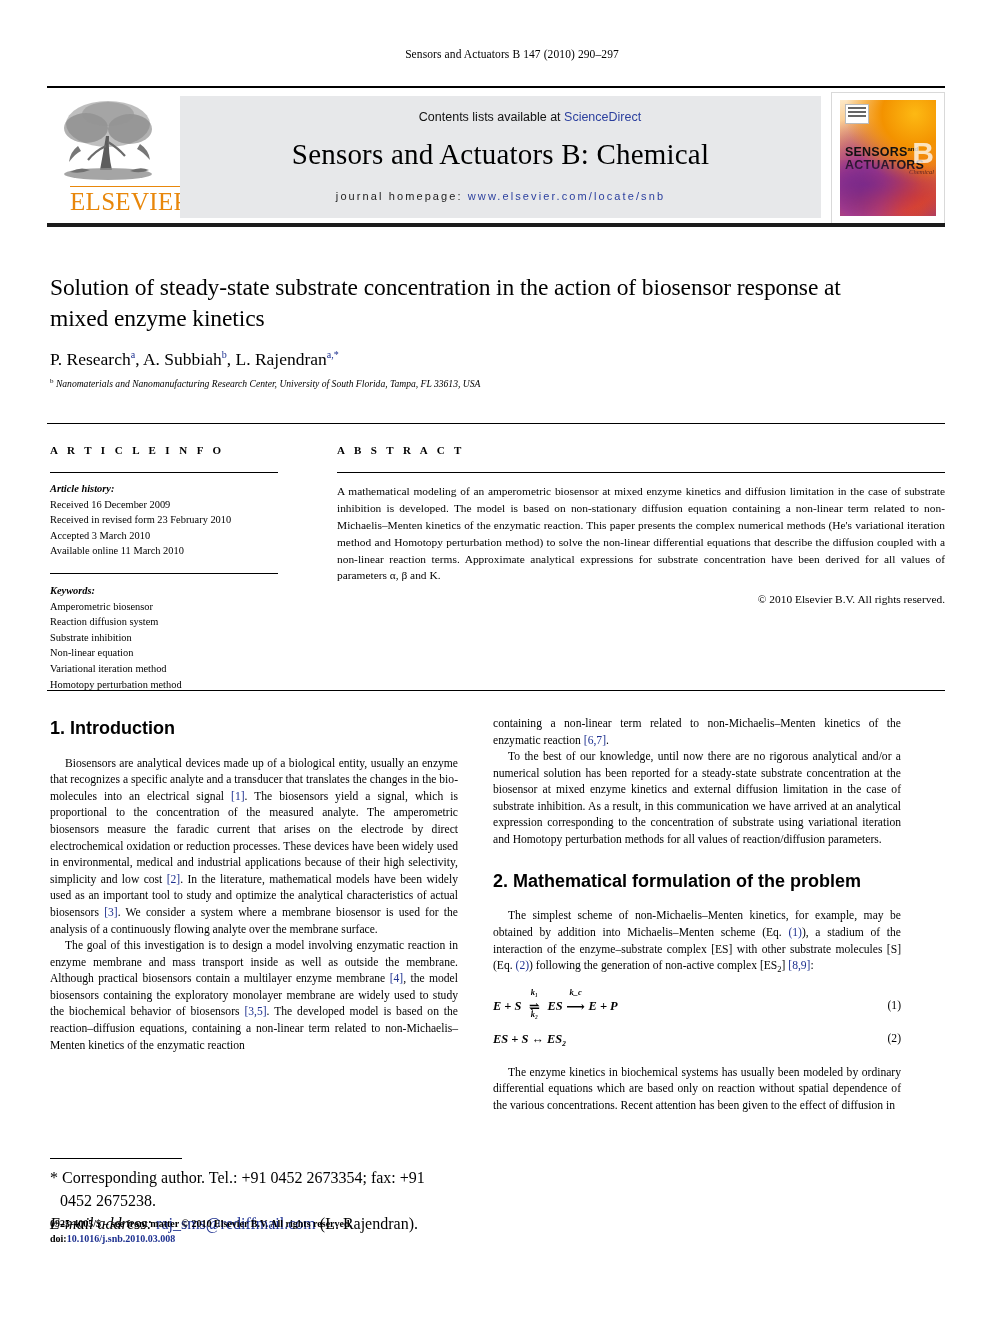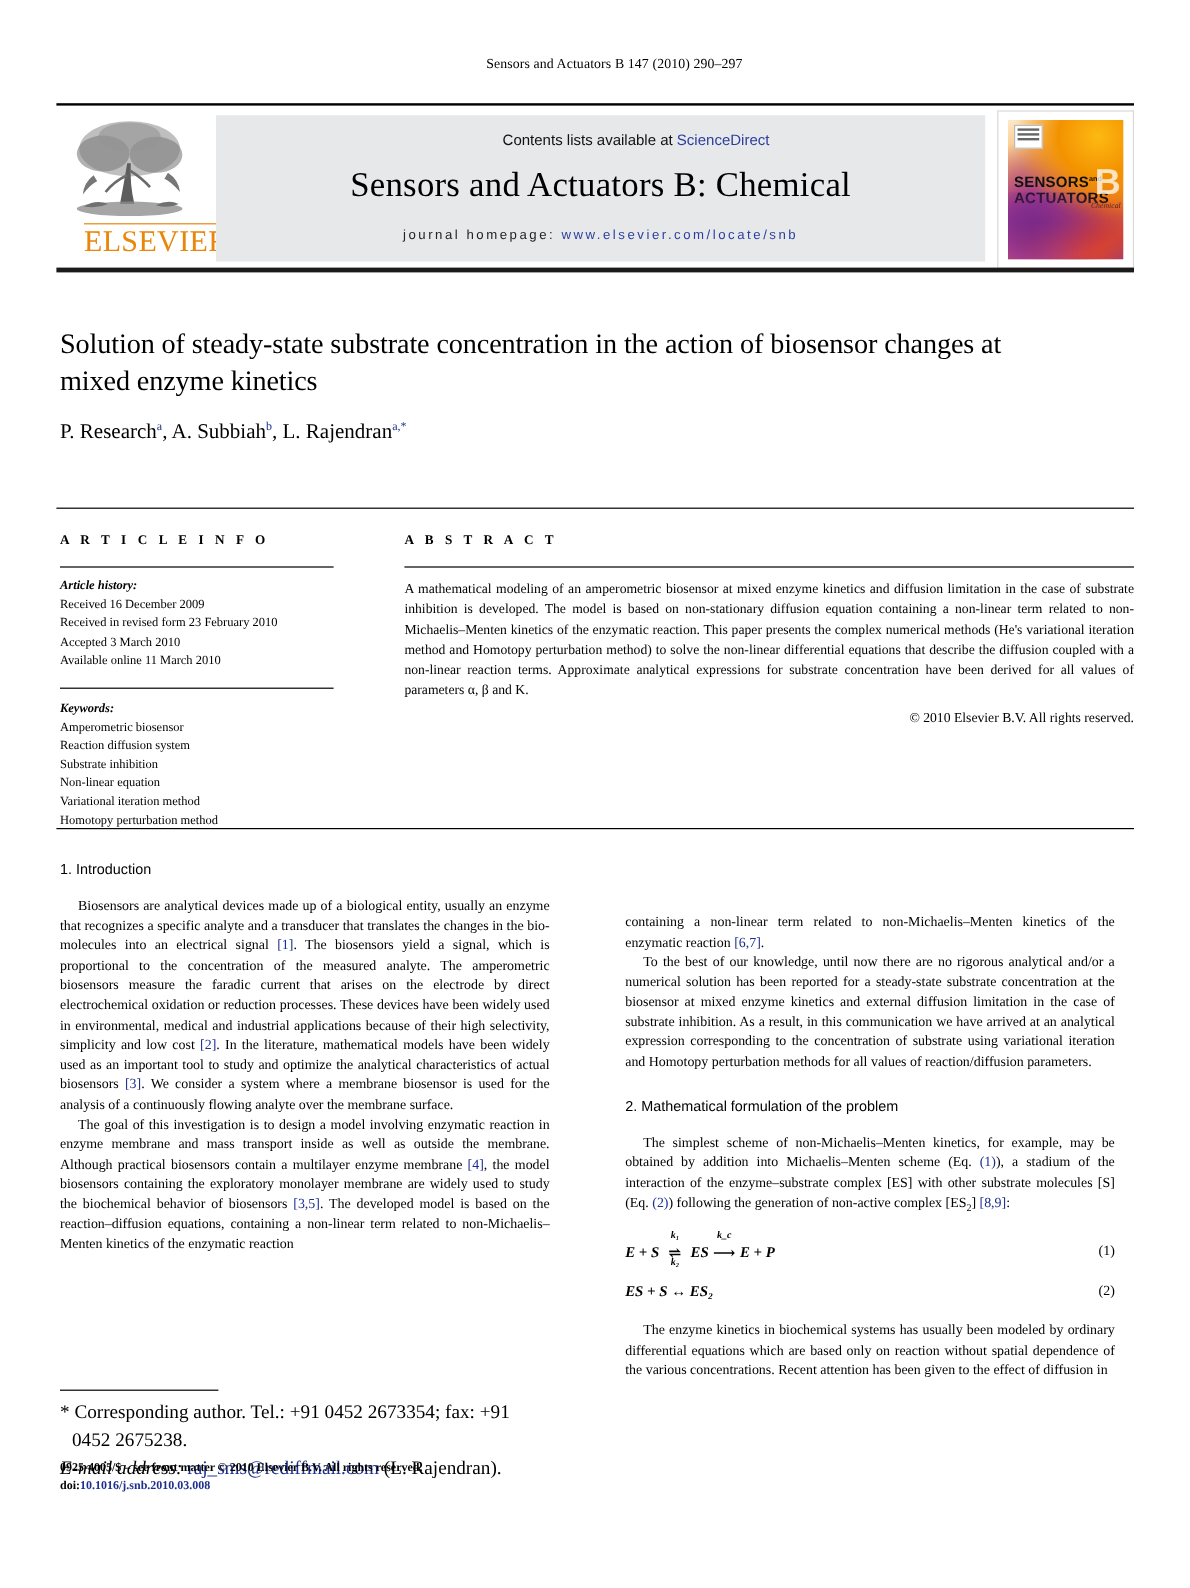--- a/index.html
+++ b/index.html
@@ -288,25 +288,25 @@
   
   .col {
     position: absolute;
     top: 716px;
     width: 408px;
     font-size: 11.6px;
     line-height: 1.43;
     text-align: justify;
   }
   .col-left  { left: 50px; }
-  .col-right { left: 521px; margin-top: 45px; }
+  .col-right { left: 493px; }
   .h2 {
     font-family: "Liberation Sans", sans-serif;
-    font-weight: normal;
-    font-size: 12px;
+    font-weight: bold;
+    font-size: 18px;
     margin: 0 0 14px 0;
   }
   .h2.spaced { margin-top: 20px; }
   p.body {
     margin: 0;
     text-indent: 15px;
   }
   p.body.noind { text-indent: 0; }
   .cite { color: #1c2f8f; }
 
@@ -431,29 +431,30 @@
           <div class="l2">ACTUATORS</div>
         </div>
         <div class="cover-b">B</div>
         <div class="cover-chem">Chemical</div>
       </div>
     </div>
 
     <div class="mast-rule"></div>
   </div>
 
-  <div class="title">Solution of steady-state substrate concentration in the action of biosensor changes at mixed enzyme kinetics</div>
+  <div class="title">Solution of steady-state substrate concentration in the action of biosensor response at mixed enzyme kinetics</div>
 
   <div class="authors">
     <span><span>P. Research</span><sup>a</sup></span>,
     <span><span>A. Subbiah</span><sup>b</sup></span>,
     <span><span>L. Rajendran</span><sup>a,*</sup></span>
   </div>
 
   <div class="affils">
+    <div><sup>b</sup> <span>Nanomaterials and Nanomanufacturing Research Center, University of South Florida, Tampa, FL 33613, USA</span></div>
   </div>
 
   <div class="info-rule-top"></div>
 
   <div class="article-info">
     <div class="sec-head">A R T I C L E  I N F O</div>
     <div class="ai-rule"></div>
     <div class="ai-body">
       <div class="it">Article history:</div>
       <div>Received 16 December 2009</div>

